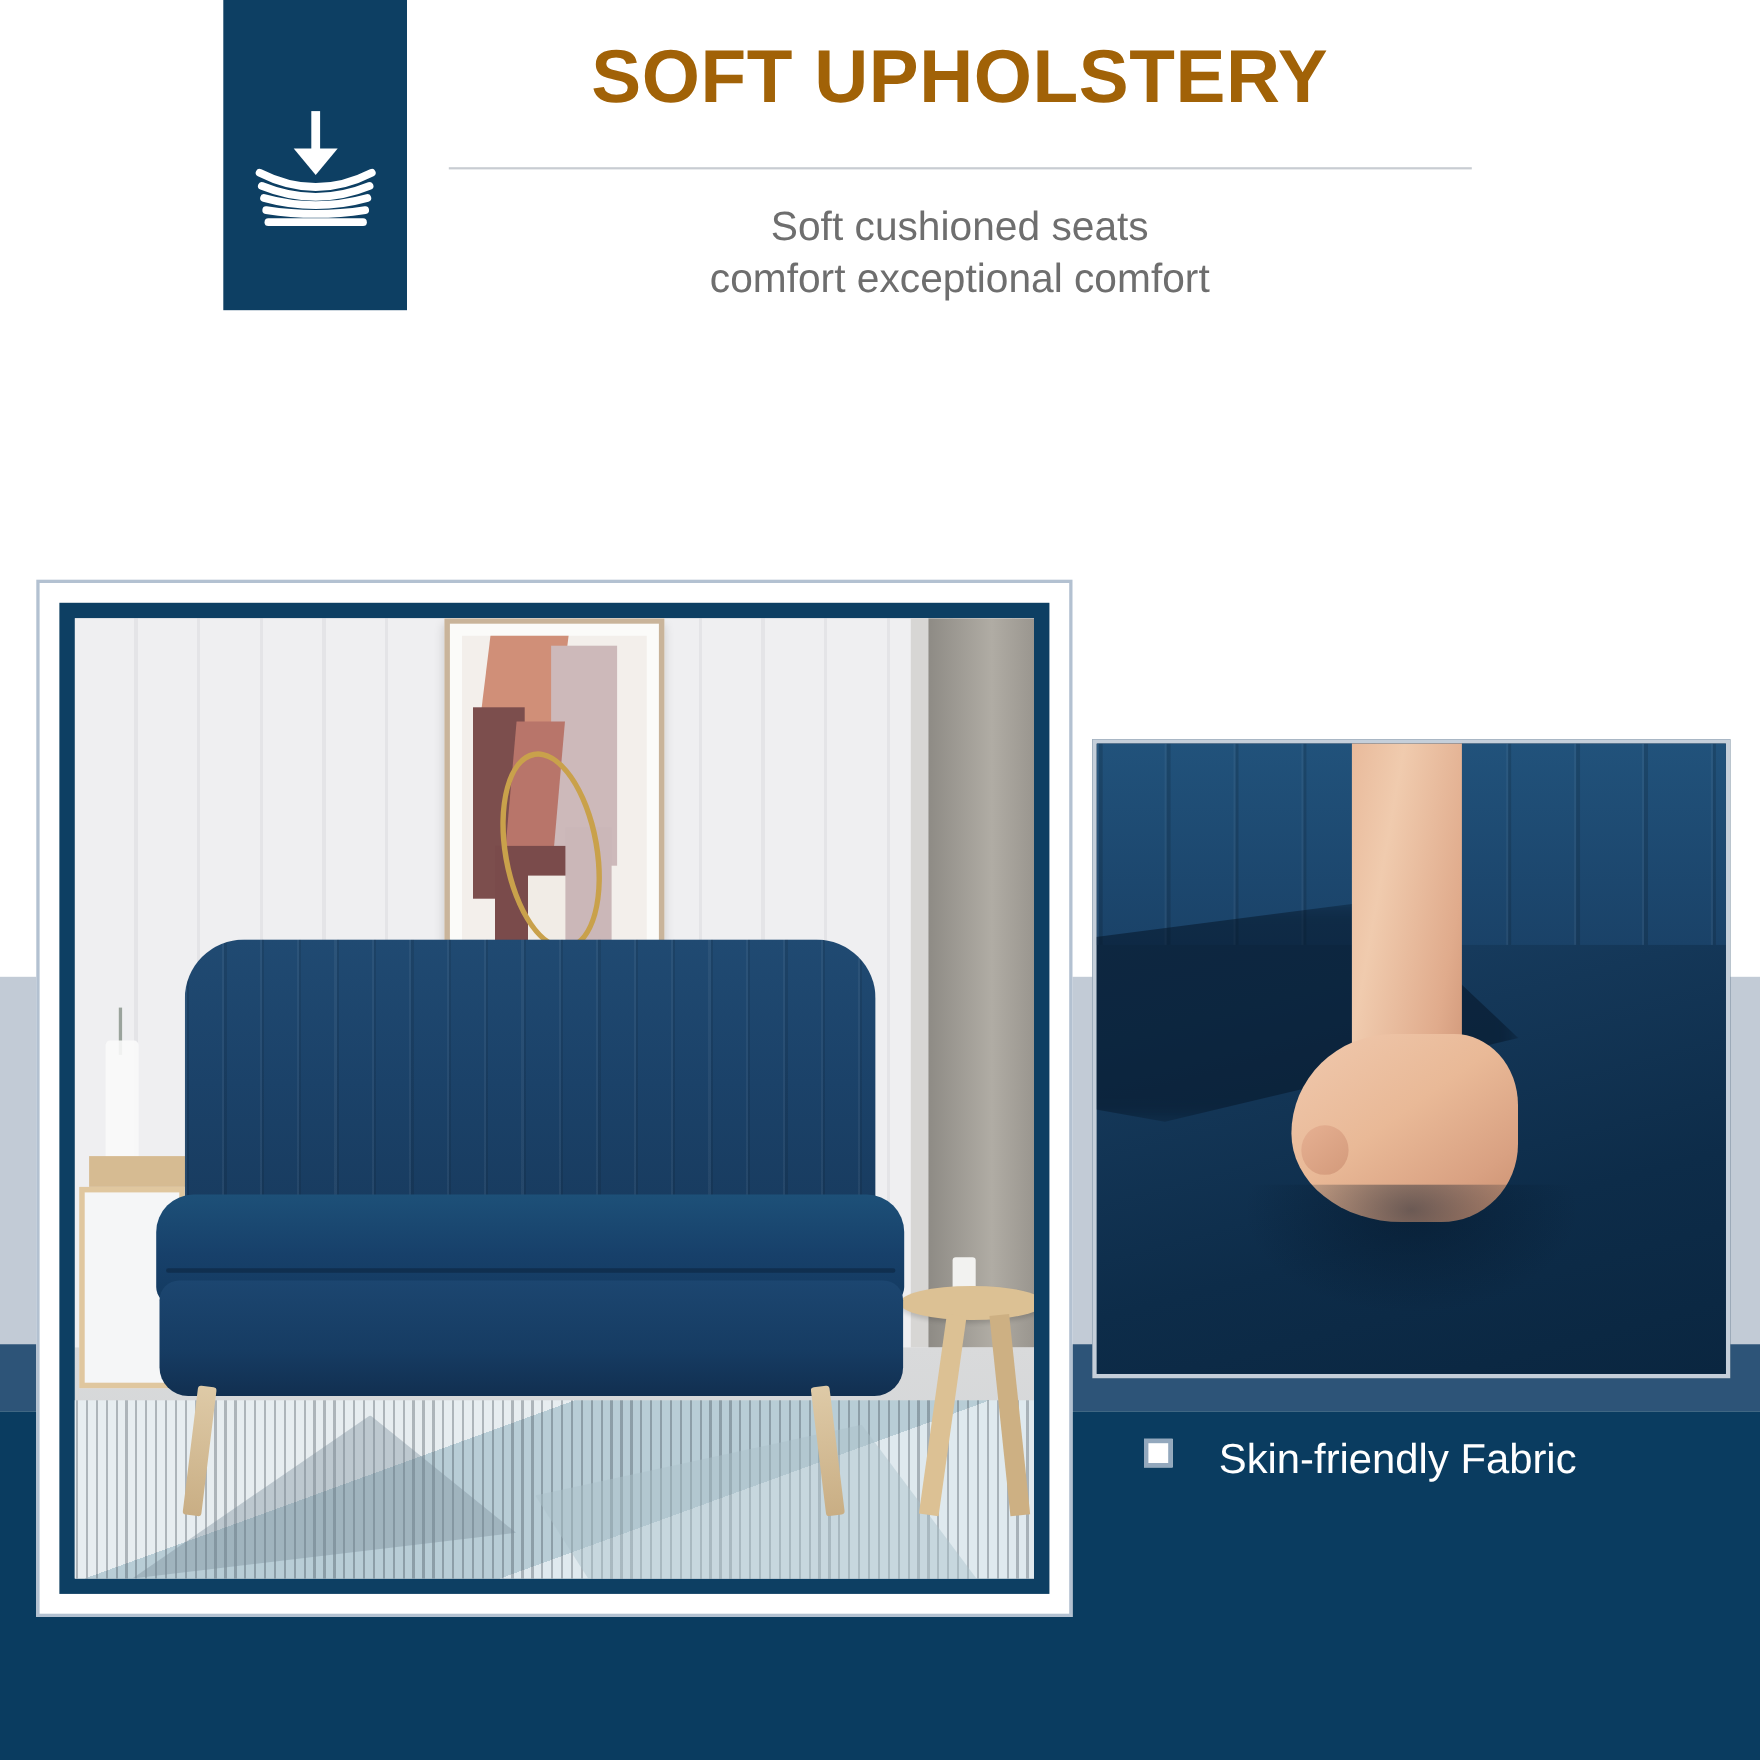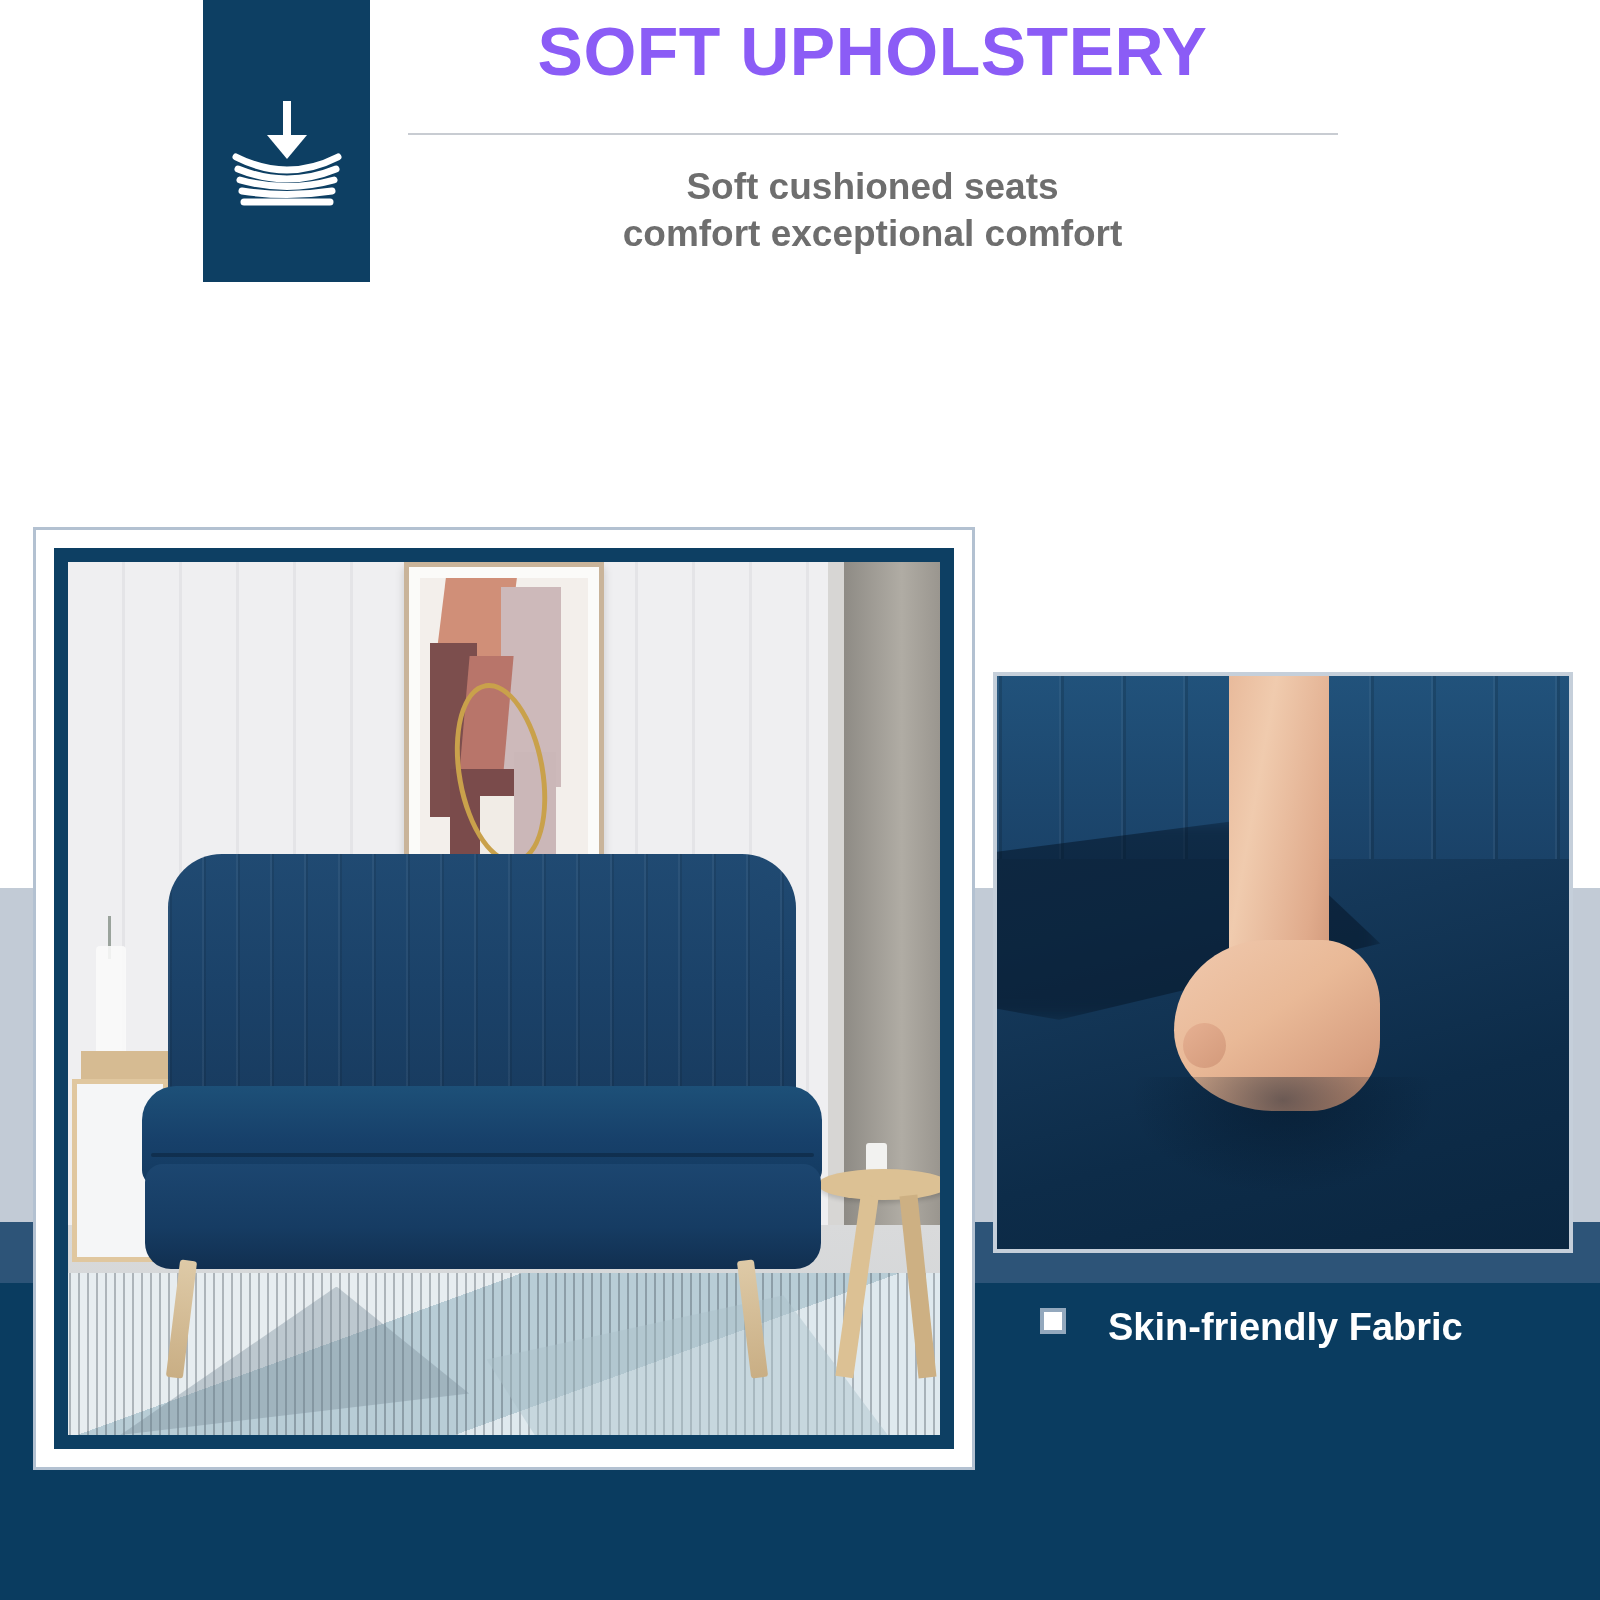--- a/index.html
+++ b/index.html
@@ -46,35 +46,36 @@
   .header-text {
     position: absolute;
     left: 400px; top: 0;
     width: 945px; height: 290px;
     text-align: center;
   }
   .title {
     font-size: 68px;
     font-weight: 700;
     letter-spacing: 0.5px;
-    color: #8b5cf6;
+    color: #a16207;
     line-height: 1;
     padding-top: 17px;
     white-space: nowrap;
+    margin-top: 19px;
   }
   .divider {
     width: 930px;
     height: 2px;
     background: #c8ccd2;
     margin: 48px auto 0 auto;
   }
   .subtitle {
     margin-top: 28px;
     font-size: 37px;
-    font-weight: 700;
+    font-weight: 400;
     color: #6e6e6e;
     line-height: 1.28;
   }
 
   
   .main-frame {
     position: absolute;
     left: 33px; top: 527px;
     width: 942px; height: 943px;
     border: 3px solid #b3c1d1;
@@ -336,21 +337,21 @@
   }
   .bullet-box {
     width: 26px; height: 26px;
     background: #ffffff;
     border: 4px solid #93a8bd;
     flex: 0 0 auto;
   }
   .bullet-label {
     margin-left: 42px;
     font-size: 38px;
-    font-weight: 700;
+    font-weight: 400;
     color: #ffffff;
     line-height: 1;
     white-space: nowrap;
     margin-top: 12px;
   }
 </style>
 </head>
 <body>
 
 <div id="page">

